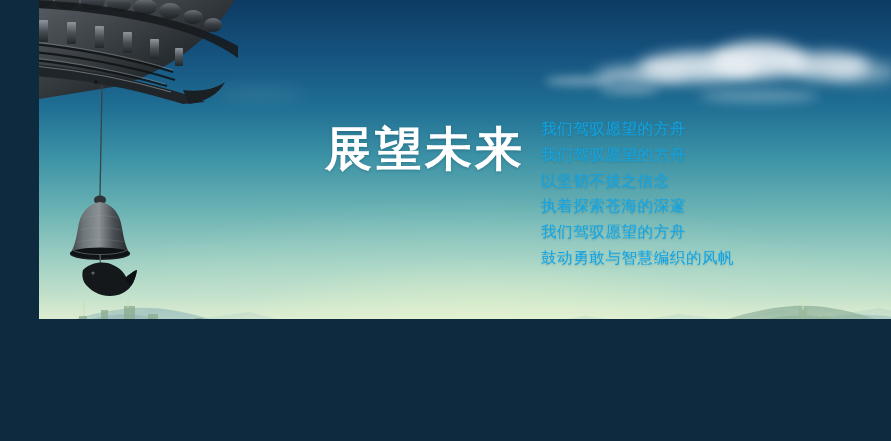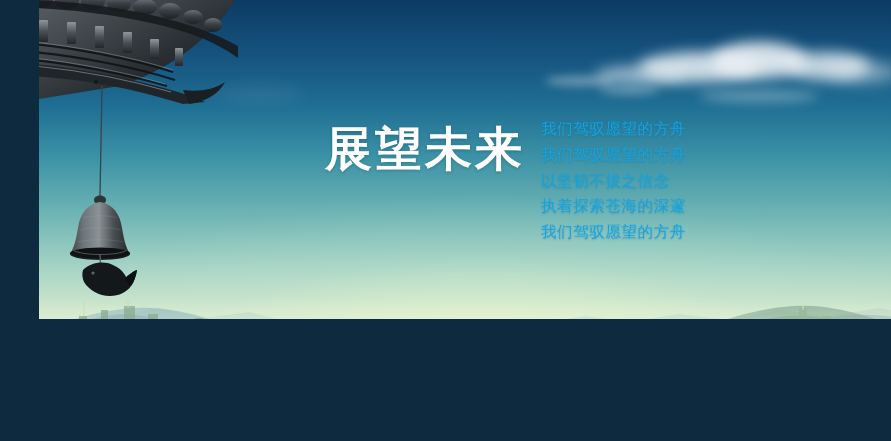--- a/index.html
+++ b/index.html
@@ -367,15 +367,16 @@
   </div>
 
   <div class="headline">展望未来</div>
 
   <div class="poem">
     <div>我们驾驭愿望的方舟</div>
     <div>我们驾驭愿望的方舟</div>
     <div>以坚韧不拔之信念</div>
     <div>执着探索苍海的深邃</div>
     <div>我们驾驭愿望的方舟</div>
+    <div>鼓动勇敢与智慧编织的风帆</div>
   </div>
 
 </div>
 
 </body></html>

